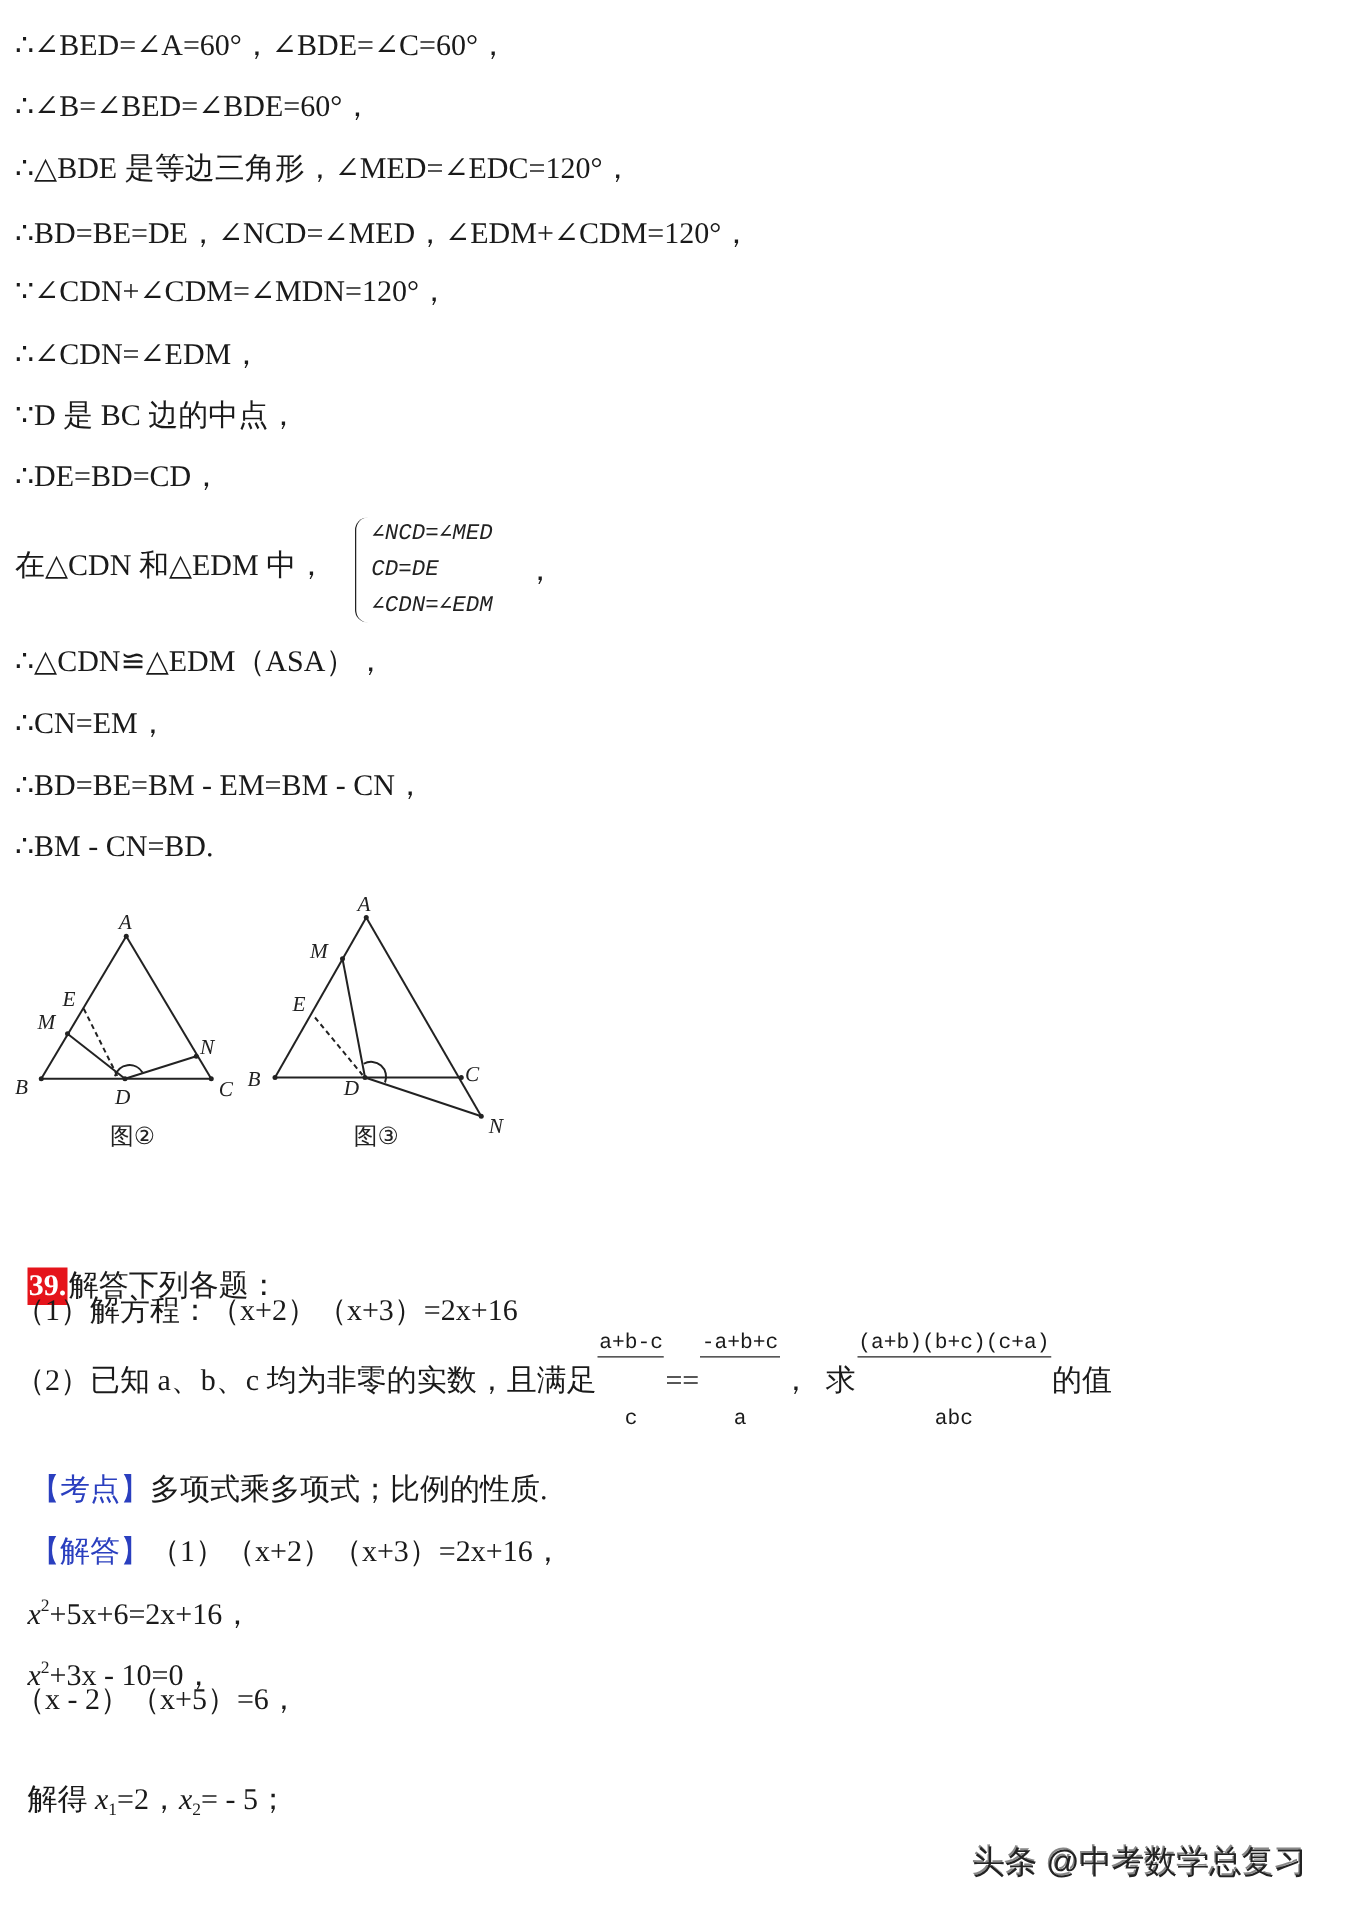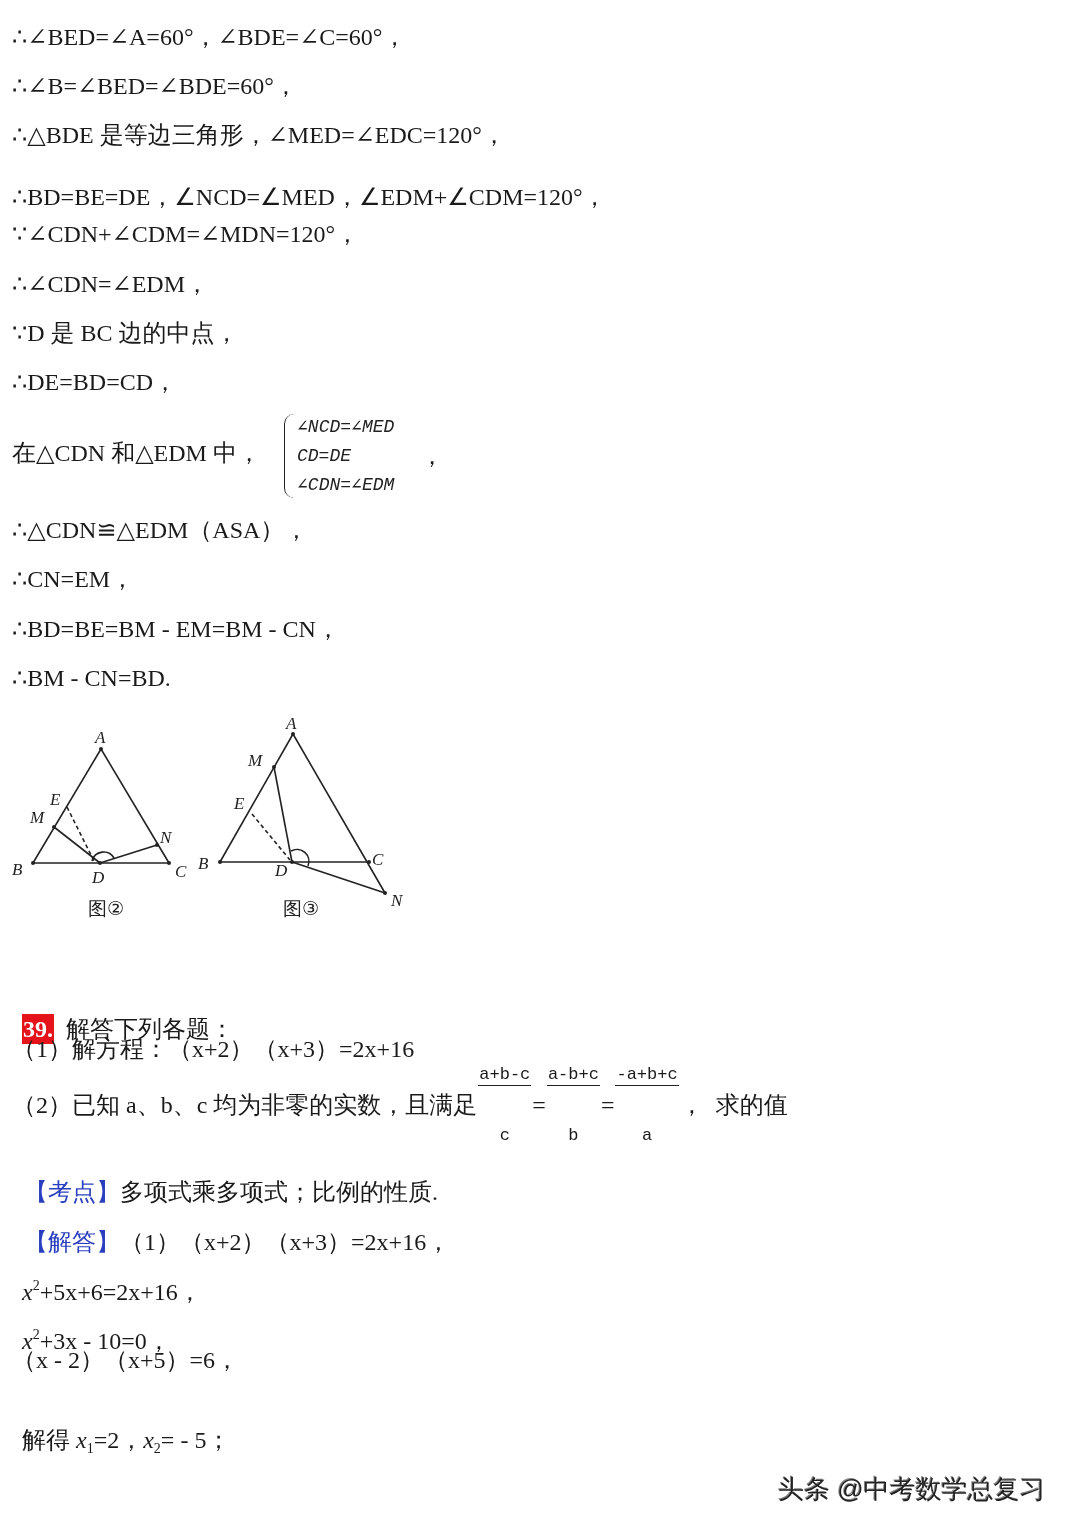--- a/index.html
+++ b/index.html
@@ -65,21 +65,21 @@
       text-align: center;
     }
     .badge {
       display: inline-block;
       background: #e5141b;
       color: #ffffff;
       font-weight: bold;
       font-size: 24px;
       line-height: 30px;
       padding: 0 1px;
-      margin-right: 12px;
+      margin-right: 1px;
       text-align: center;
     }
     .blue { color: #2a3fbf; }
     .frac {
       display: inline-block;
       vertical-align: middle;
       text-align: center;
       font-family: "Liberation Mono", "DejaVu Sans Mono", monospace;
       font-size: 17px;
       line-height: 20px;
@@ -105,21 +105,21 @@
       text-shadow: 1px 1px 0 #fff, -1px -1px 0 #888;
       letter-spacing: 0px;
     }
   </style>
 </head>
 <body>
 
 <div class="line" style="top:22px;">∴∠BED=∠A=60°，∠BDE=∠C=60°，</div>
 <div class="line" style="top:71px;">∴∠B=∠BED=∠BDE=60°，</div>
 <div class="line" style="top:120px;">∴△BDE 是等边三角形，∠MED=∠EDC=120°，</div>
-<div class="line" style="top:182px;font-family:Liberation Serif, serif;">∴BD=BE=DE，∠NCD=∠MED，∠EDM+∠CDM=120°，</div>
+<div class="line" style="top:172px;">∴BD=BE=DE，∠NCD=∠MED，∠EDM+∠CDM=120°，</div>
 <div class="line" style="top:219px;">∵∠CDN+∠CDM=∠MDN=120°，</div>
 <div class="line" style="top:269px;">∴∠CDN=∠EDM，</div>
 <div class="line" style="top:318px;">∵D 是 BC 边的中点，</div>
 <div class="line" style="top:367px;">∴DE=BD=CD，</div>
 
 <div class="line" style="top:438px;">在△CDN 和△EDM 中，</div>
 <div class="sys">
   <div class="brace"></div>
   <div class="sys-rows">
     <span>∠NCD=∠MED</span>
@@ -203,30 +203,30 @@
 </div>
 <div class="line" style="top:1034px;">（1）解方程：（x+2）（x+3）=2x+16</div>
 
 <div class="line" style="top:1082px;display:flex;align-items:center;height:46px;">
   <span>（2）已知 a、b、c 均为非零的实数，且满足</span>
   <span class="frac">
     <span class="num">a+b-c</span>
     <span class="den">c</span>
   </span>
   <span>=</span>
-  <span class="frac">
-    <span class="num">a-b+c</span>
-    <span class="den">b</span>
-  </span>
   <span>=</span>
   <span class="frac">
     <span class="num">-a+b+c</span>
     <span class="den">a</span>
   </span>
   <span>，  求</span>
+  <span class="frac">
+    <span class="num">(a+b)(b+c)(c+a)</span>
+    <span class="den">abc</span>
+  </span>
   <span>的值</span>
 </div>
 
 <div class="line" style="top:1147px;">
   <span class="blue">【考点】</span><span>多项式乘多项式；比例的性质.</span>
 </div>
 <div class="line" style="top:1197px;">
   <span class="blue">【解答】</span><span>（1）（x+2）（x+3）=2x+16，</span>
 </div>
 <div class="line" style="top:1247px;left:10px;">

